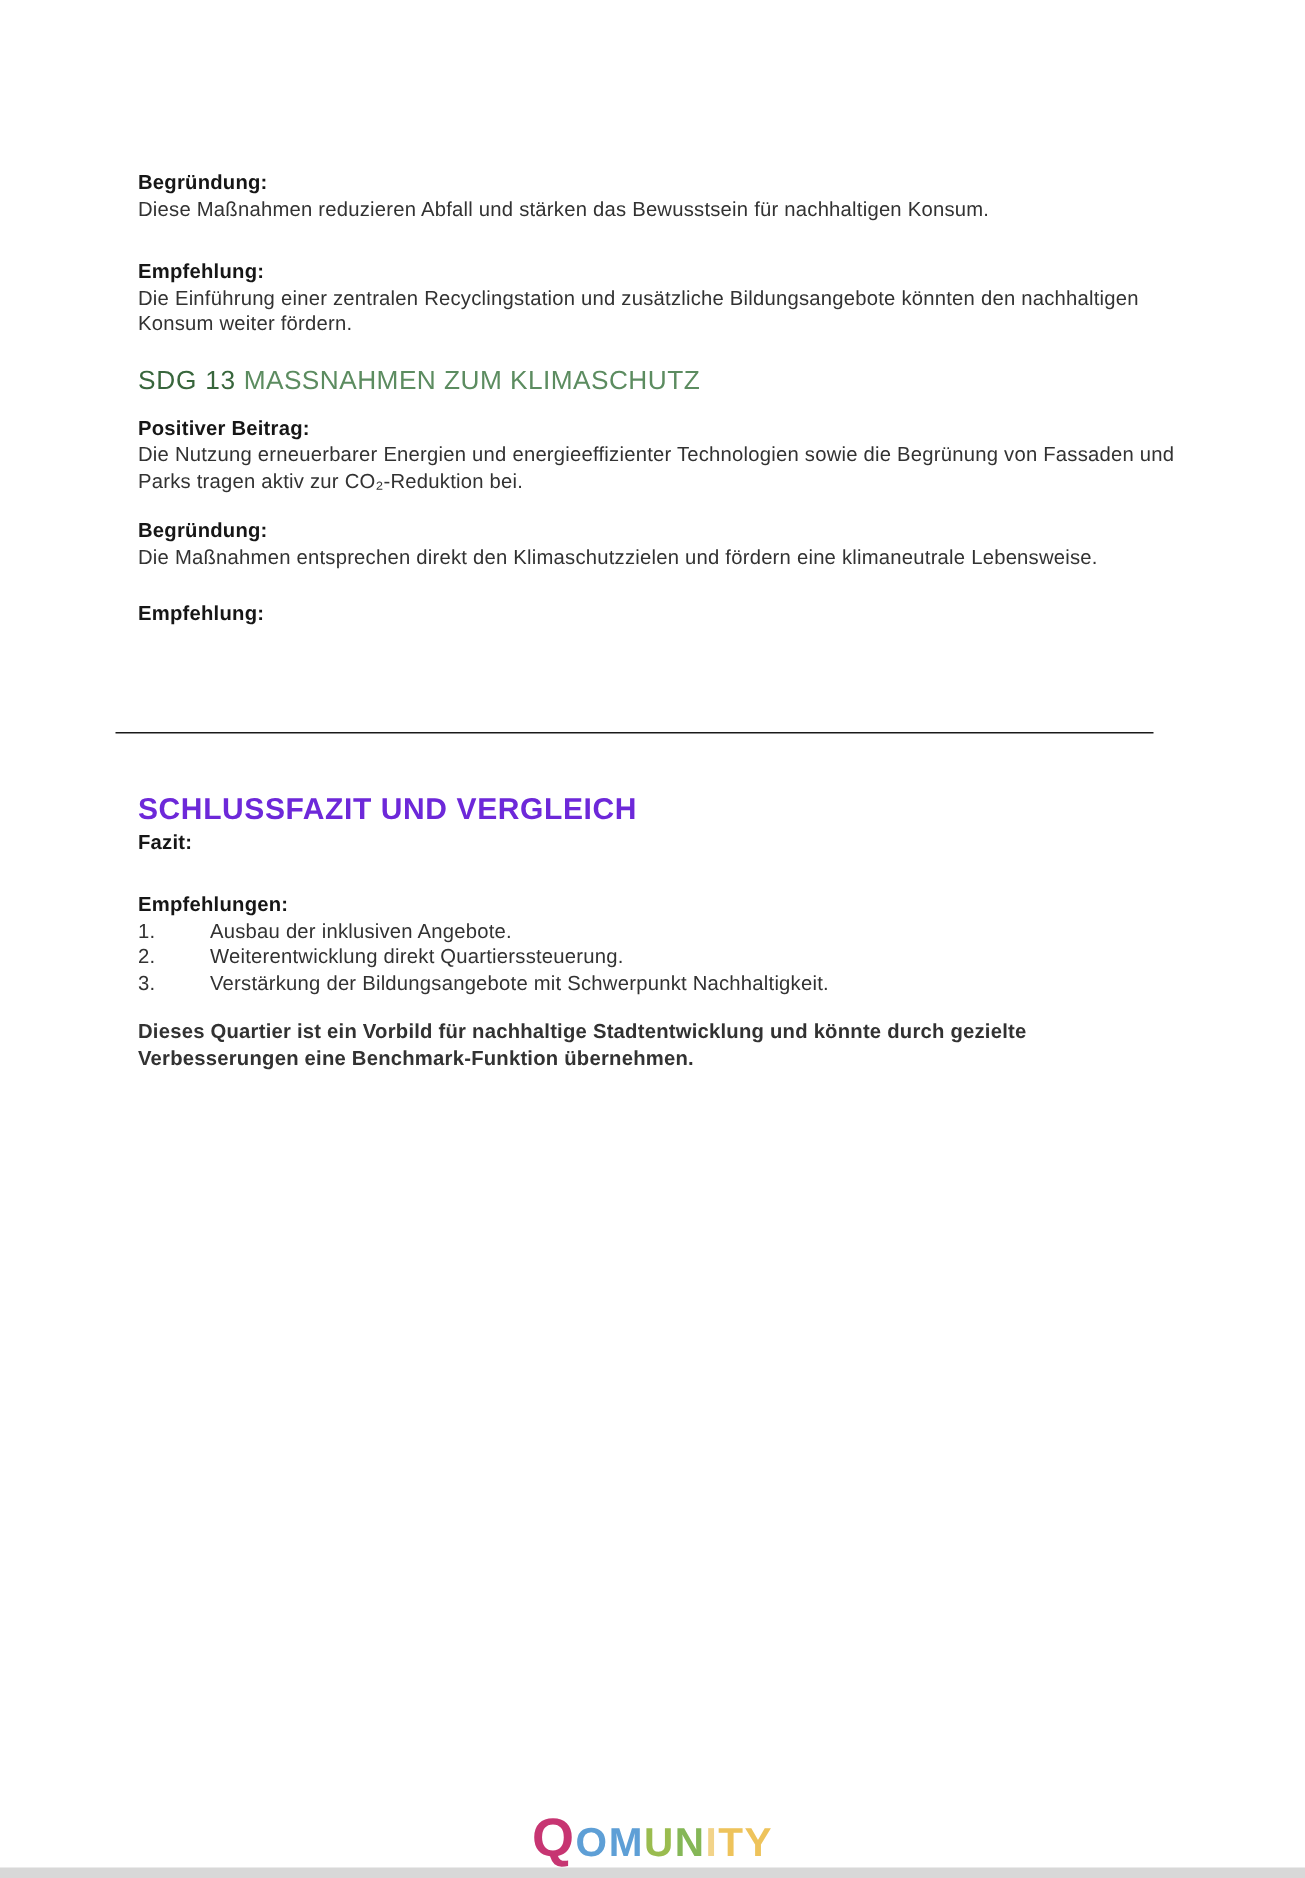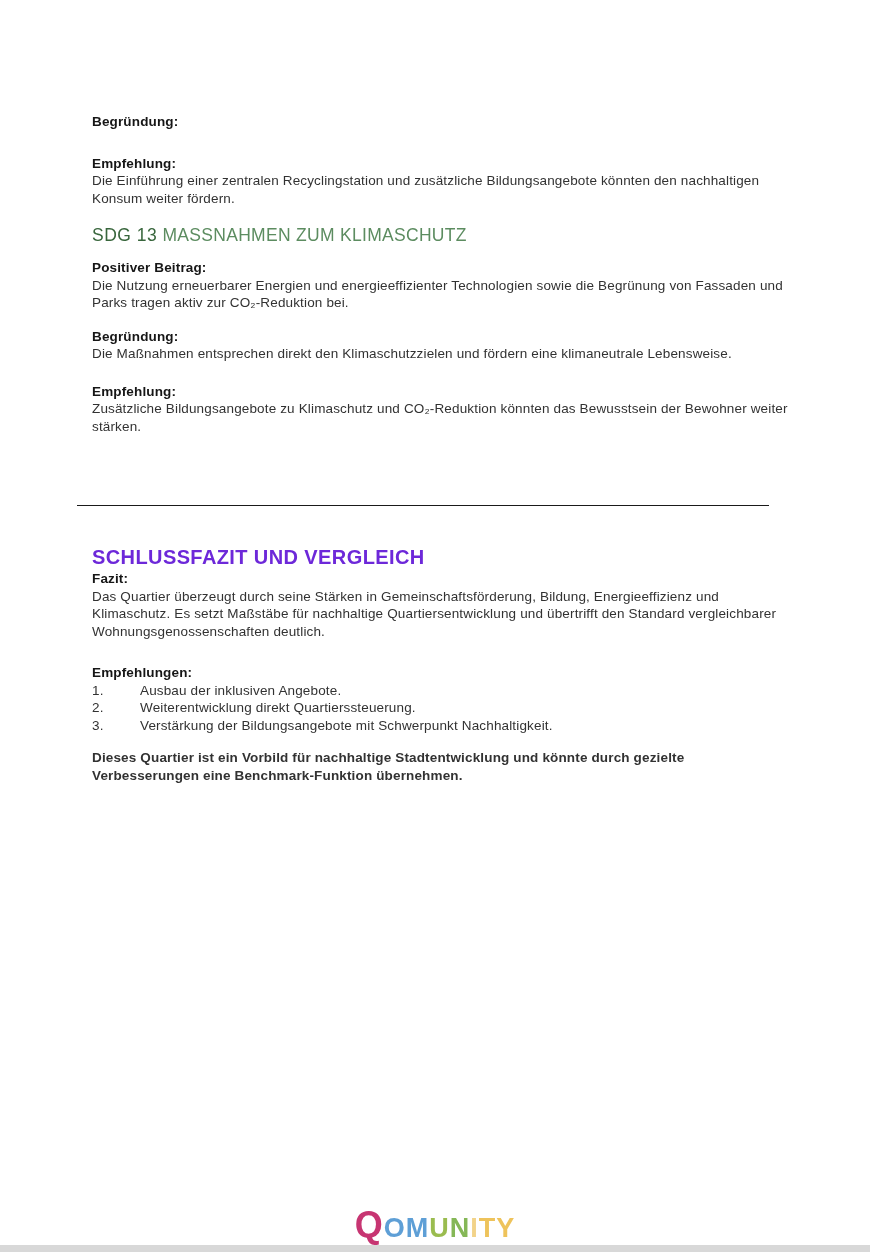--- a/index.html
+++ b/index.html
@@ -25,20 +25,21 @@
   .bottom-bar { position:absolute; left:0; bottom:0; width:100%; height:7px; background:#d8d8d8; }
 </style>
 </head>
 <body>
 
 <div class="page">
   <div class="content">
 
     <div class="block">
       <div class="lbl">Begründung:</div>
+      <div class="txt">Diese Maßnahmen reduzieren Abfall und stärken das Bewusstsein für nachhaltigen Konsum.</div>
     </div>
 
     <div class="block mt24">
       <div class="lbl">Empfehlung:</div>
       <div class="txt">Die Einführung einer zentralen Recyclingstation und zusätzliche Bildungsangebote könnten den nachhaltigen Konsum weiter fördern.</div>
     </div>
 
     <div class="sdg-heading">
       <span class="num" style="color: rgb(56, 102, 60);">SDG 13</span>
       <span> </span>
@@ -50,30 +51,28 @@
       <div class="txt">Die Nutzung erneuerbarer Energien und energieeffizienter Technologien sowie die Begrünung von Fassaden und Parks tragen aktiv zur CO₂-Reduktion bei.</div>
     </div>
 
     <div class="block mt16">
       <div class="lbl">Begründung:</div>
       <div class="txt">Die Maßnahmen entsprechen direkt den Klimaschutzzielen und fördern eine klimaneutrale Lebensweise.</div>
     </div>
 
     <div class="block mt20">
       <div class="lbl">Empfehlung:</div>
-      <div class="txt">Zusätzliche Bildungsangebote zu Klimaschutz und CO₂-Reduktion könnten das Bewusstsein der Bewohner weiter stärken.</div>
     </div>
 
     <hr class="rule">
 
     <div class="main-heading">SCHLUSSFAZIT UND VERGLEICH</div>
 
     <div class="block mt32">
       <div class="lbl">Fazit:</div>
-      <div class="txt">Das Quartier überzeugt durch seine Stärken in Gemeinschaftsförderung, Bildung, Energieeffizienz und Klimaschutz. Es setzt Maßstäbe für nachhaltige Quartiersentwicklung und übertrifft den Standard vergleichbarer Wohnungsgenossenschaften deutlich.</div>
     </div>
 
     <div class="block mt24">
       <div class="lbl">Empfehlungen:</div>
       <div class="list-row">
         <span class="num">1.</span>
         <span>Ausbau der inklusiven Angebote.</span>
       </div>
       <div class="list-row">
         <span class="num">2.</span>

